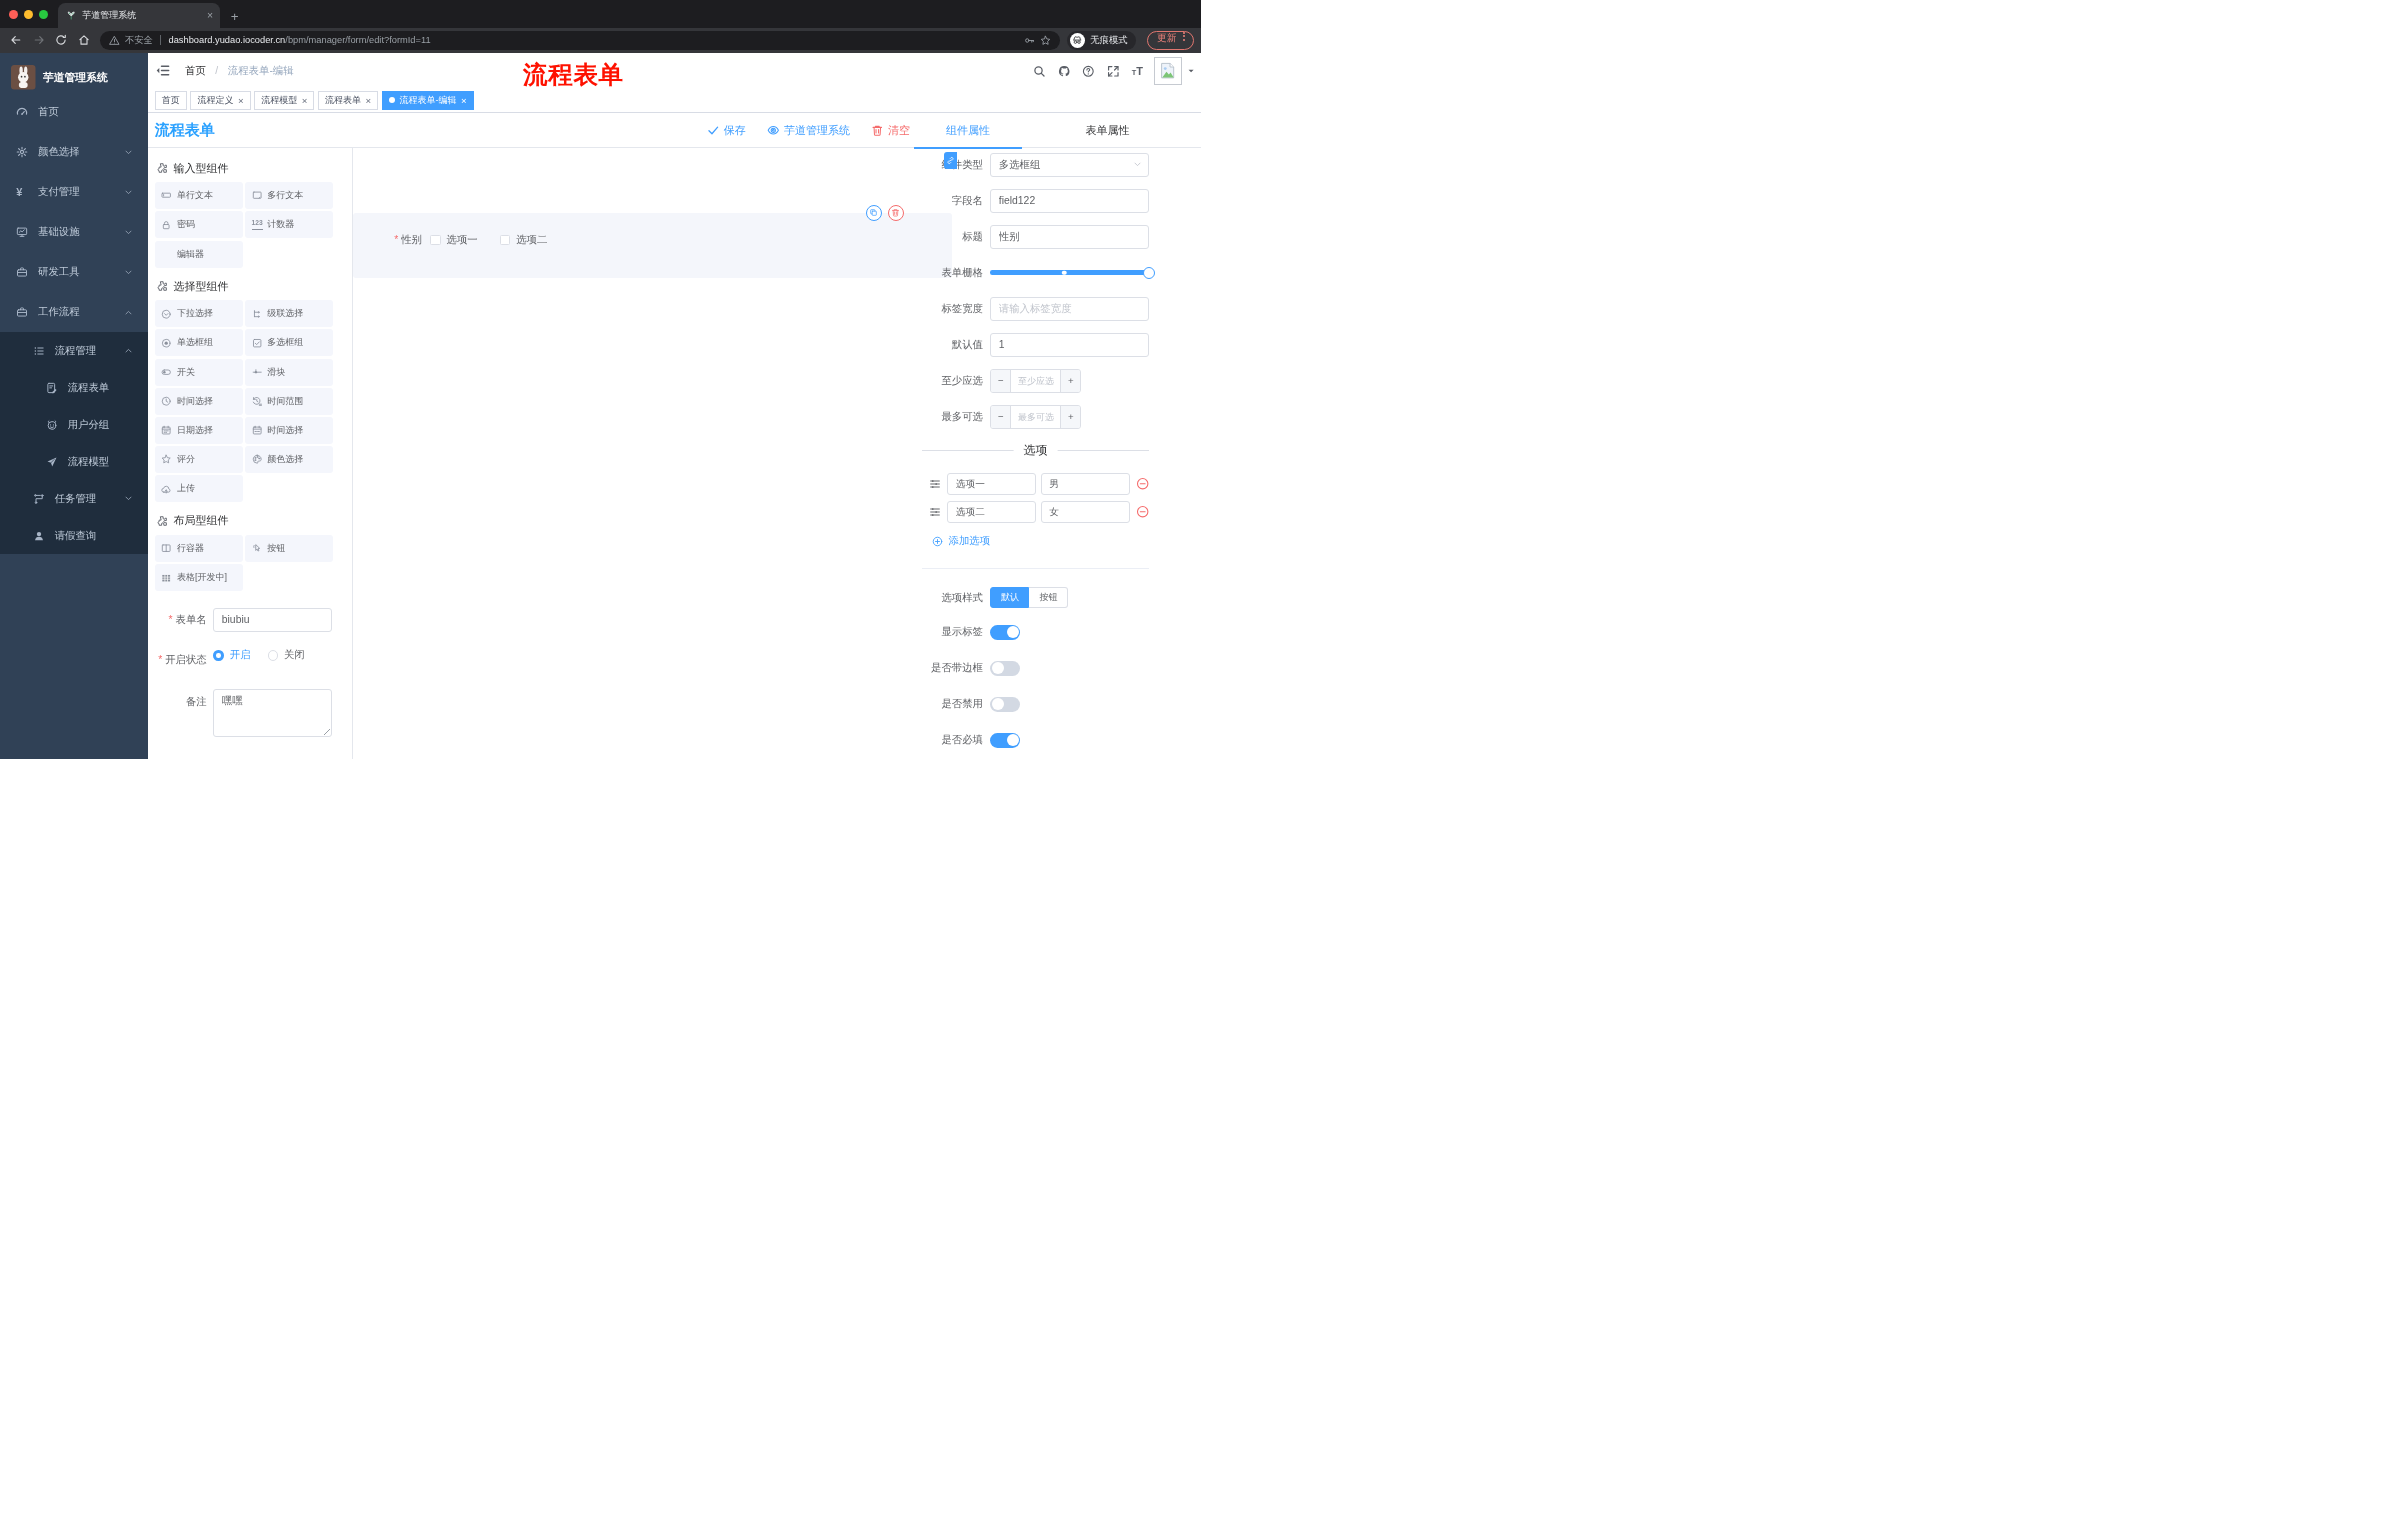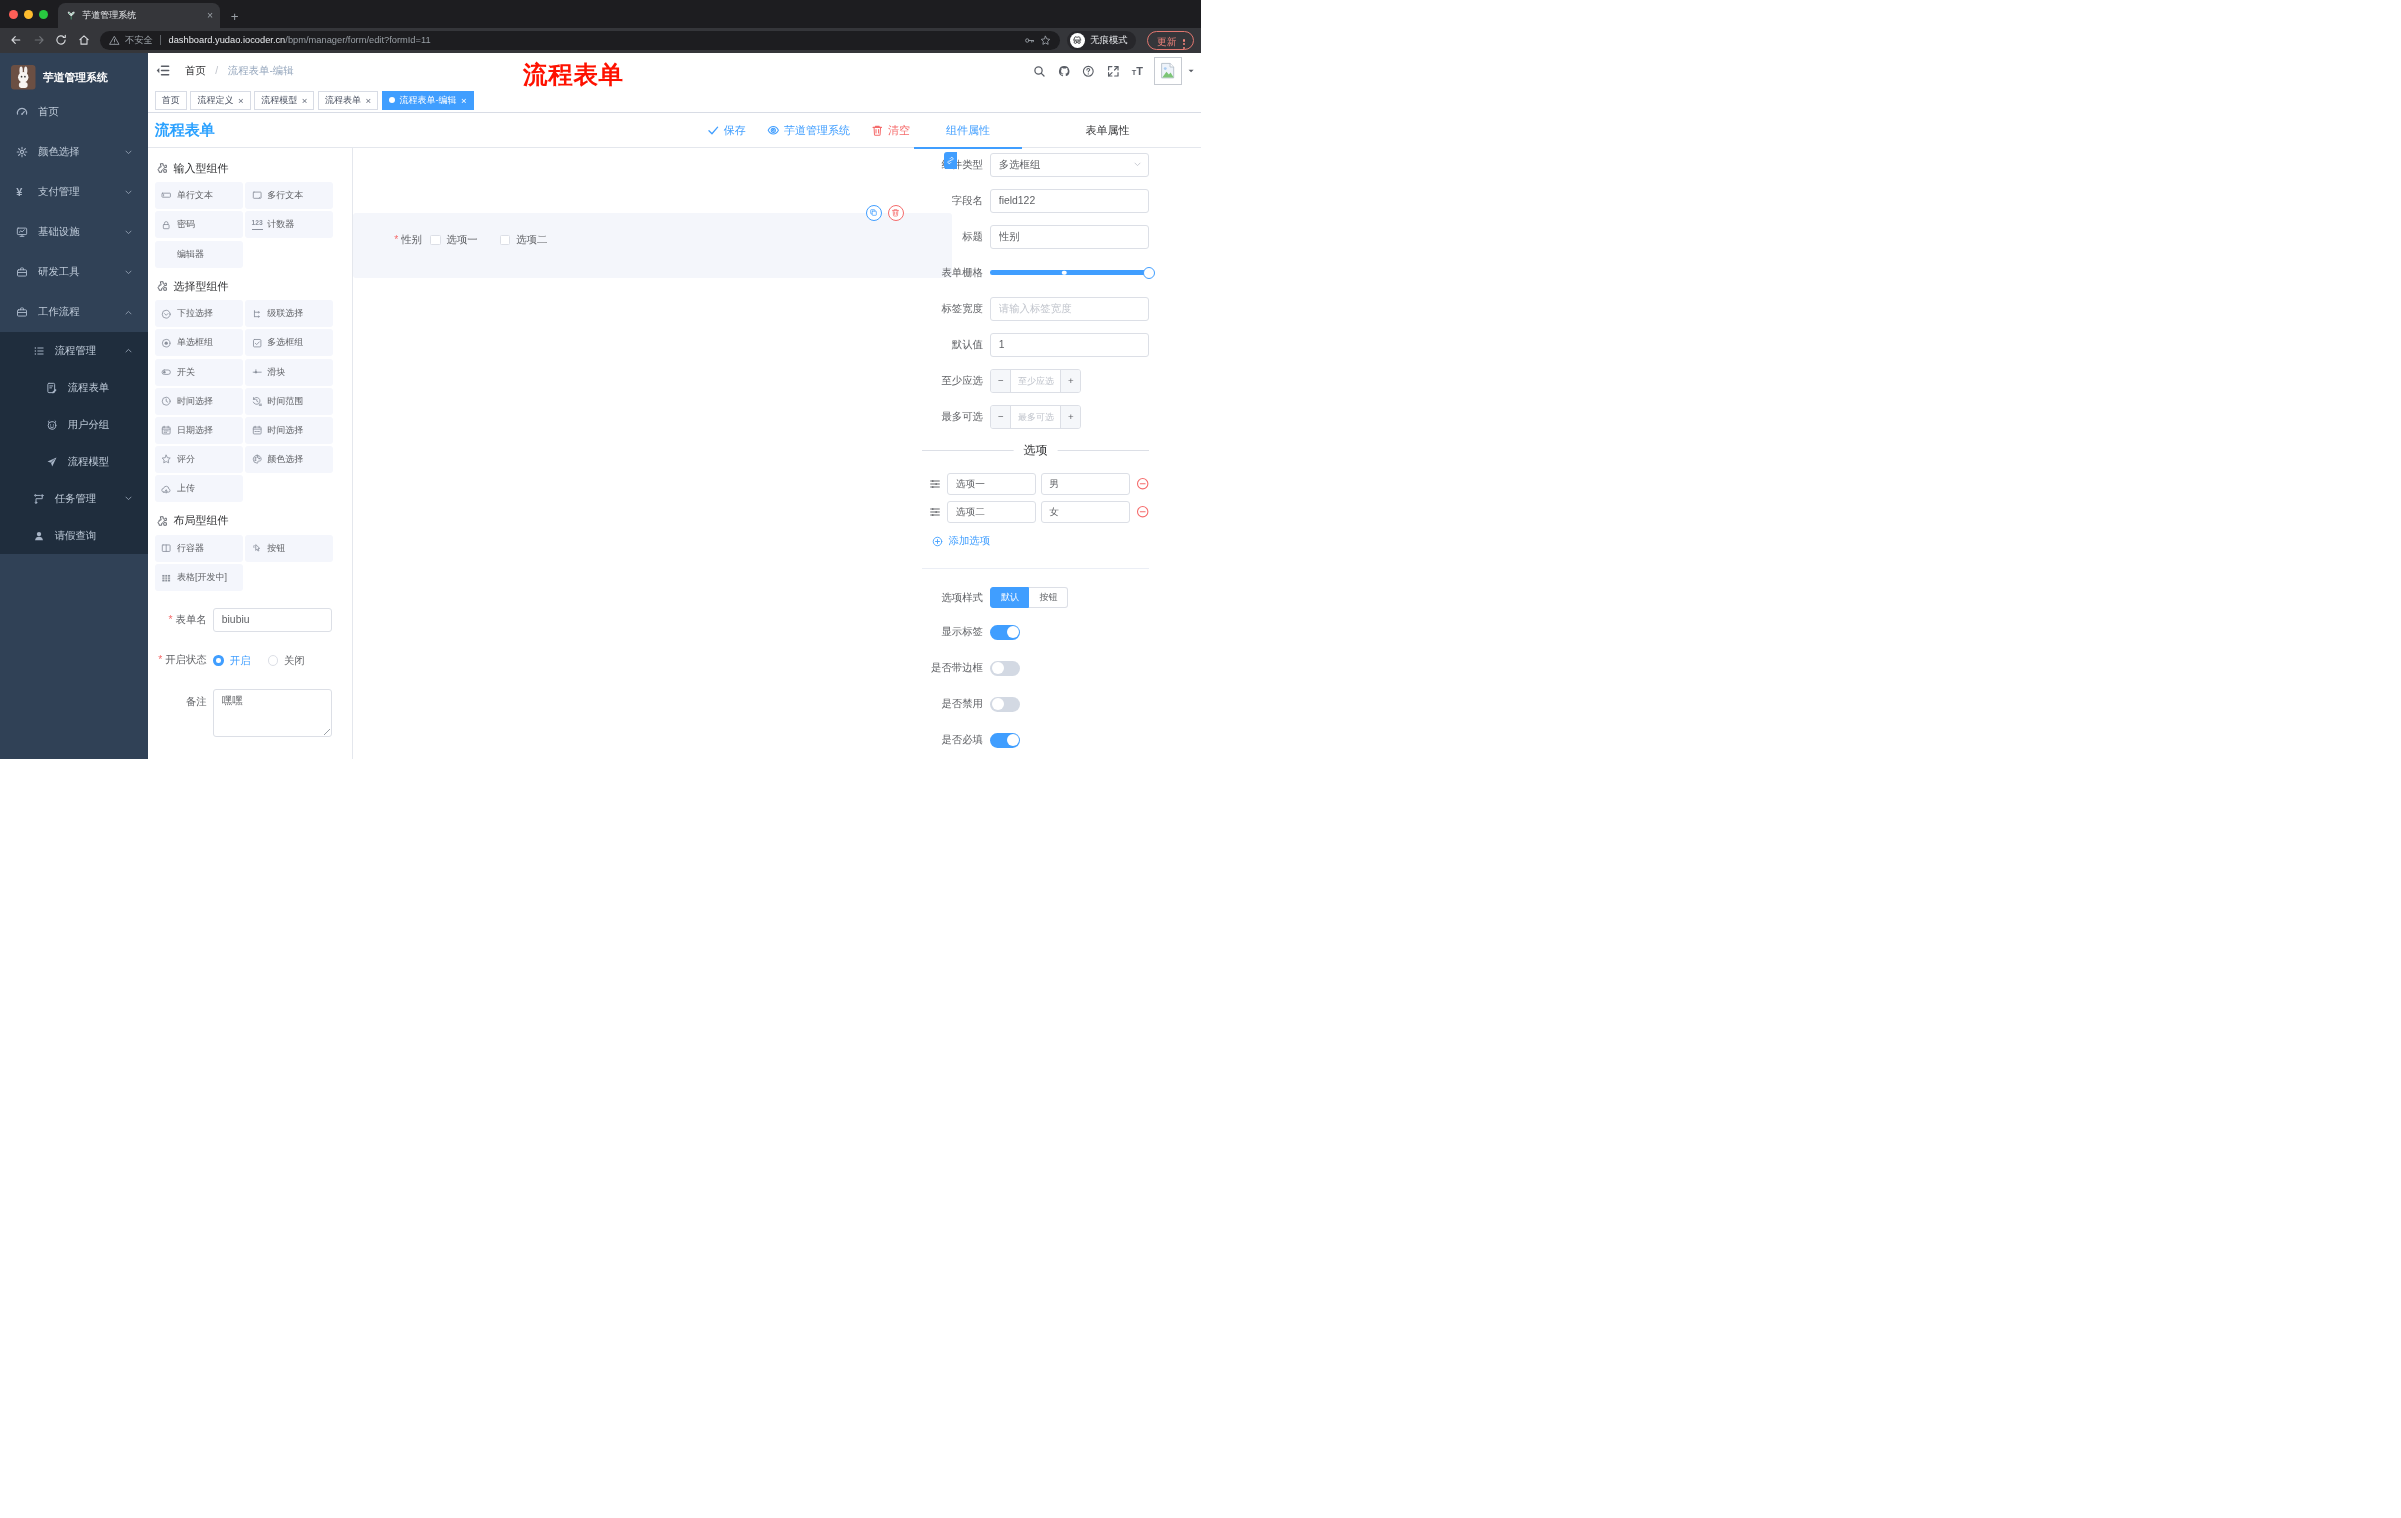--- a/index.html
+++ b/index.html
@@ -24,21 +24,21 @@
   .urlpill{flex:1;height:19px;background:#1d1d20;border-radius:9.7px;display:flex;align-items:center;padding:0 9px;margin:0 3px;color:#9aa0a6;font-size:9.3px;gap:4.5px;min-width:0}
   .urlpill .sep{width:0.7px;height:10.4px;background:#5f6368;margin:0 3px}
   .url-domain{color:#e8eaed}
   .url-path{color:#9aa0a6}
   .url-text{flex:1;white-space:nowrap;overflow:hidden}
   .pill-ic{width:11px;height:11px;display:inline-flex;color:#9aa0a6}
   .pill-ic svg{width:100%;height:100%;fill:none;stroke:currentColor;stroke-width:1.3;stroke-linecap:round}
   .incog{height:19.3px;background:#27272b;border-radius:9.7px;display:flex;align-items:center;gap:5.2px;padding:0 9px 0 3px;color:#e8eaed;font-size:9.3px}
   .incog .hat{width:15px;height:15px;background:#fff;border-radius:50%;display:flex;align-items:center;justify-content:center;color:#202124}
   .incog .hat svg{width:10.4px;height:10.4px}
-  .updatepill{height:19.3px;border:1.1px solid #e0766f;border-radius:10.4px;display:flex;align-items:flex-end;gap:6.7px;padding:0 7.4px 0 9px;color:#ef837b;font-size:9.7px;margin-left:6px}
+  .updatepill{height:19.3px;border:1.1px solid #e0766f;border-radius:10.4px;display:flex;align-items:flex-start;gap:6.7px;padding:0 7.4px 0 9px;color:#ef837b;font-size:9.7px;margin-left:6px}
   .vdots{display:flex;flex-direction:column;gap:1.5px}
   .vdots i{width:2.2px;height:2.2px;border-radius:50%;background:#ef837b}
 
   
   .app{position:absolute;top:53px;left:0;right:0;bottom:0;display:flex}
   .sidebar{width:148px;background:#304156;flex-shrink:0;position:relative;color:#bfcbd9}
   .logo-row{height:42px;display:flex;align-items:center;gap:7.4px;padding:7.4px 0 0 11px}
   .avatar-logo{width:24.5px;height:24.5px;border-radius:2.2px;overflow:hidden;display:inline-flex}
   .avatar-logo svg{width:100%;height:100%}
   .app-title{color:#fff;font-weight:700;font-size:10.8px}
@@ -92,21 +92,21 @@
 
   
   .left-panel{width:205px;border-right:0.7px solid #e4e7ed;padding:1.5px 6.7px 0;flex-shrink:0;overflow:hidden}
   .sec-title{display:flex;align-items:center;gap:5.2px;font-size:11px;color:#303133;margin:11px 0 6.7px 1.5px}
   .sec-title .ic{color:#5a5e66}
   .chips{display:flex;flex-wrap:wrap;gap:2.2px}
   .chip{width:88px;height:27px;background:#f4f6fc;border-radius:3px;display:flex;align-items:center;gap:5.2px;padding-left:6.7px;font-size:9px;color:#606266;cursor:move}
   .chip .ic{width:10.4px;height:10.4px;color:#8b919c}
   .n123{font-size:6.7px;font-weight:700;color:#8b919c;border-bottom:1.5px solid #8b919c;line-height:1}
   .lform{margin-top:16.3px;font-size:10.4px;color:#606266}
-  .lrow{display:flex;margin-bottom:16.3px;align-items:center}
+  .lrow{display:flex;margin-bottom:16.3px;align-items:flex-start}
   .lrow.top{align-items:flex-start}
   .llabel{width:52px;text-align:right;margin-right:6.7px;line-height:24.5px;flex-shrink:0}
   .req::before{content:"* ";color:#f56c6c}
   .linput{width:119px;height:24.5px;border:0.7px solid #dcdfe6;border-radius:3px;padding:0 7.4px;font-size:10.4px;color:#606266;font-family:inherit;background:#fff}
   .radio-g{display:flex;align-items:center;gap:6px}
   .rdot{width:10.4px;height:10.4px;border-radius:50%;border:3px solid #409eff;background:#fff}
   .rdot.off{border:0.7px solid #dcdfe6;width:10.4px;height:10.4px}
   .rlabel-on{color:#409eff;margin-right:11px}
   .ltextarea{width:119px;height:48px;border:0.7px solid #dcdfe6;border-radius:3px;padding:3.7px 7.4px;font-size:10.4px;color:#606266;font-family:inherit;resize:none;position:relative}
   .ta-wrap{position:relative}

